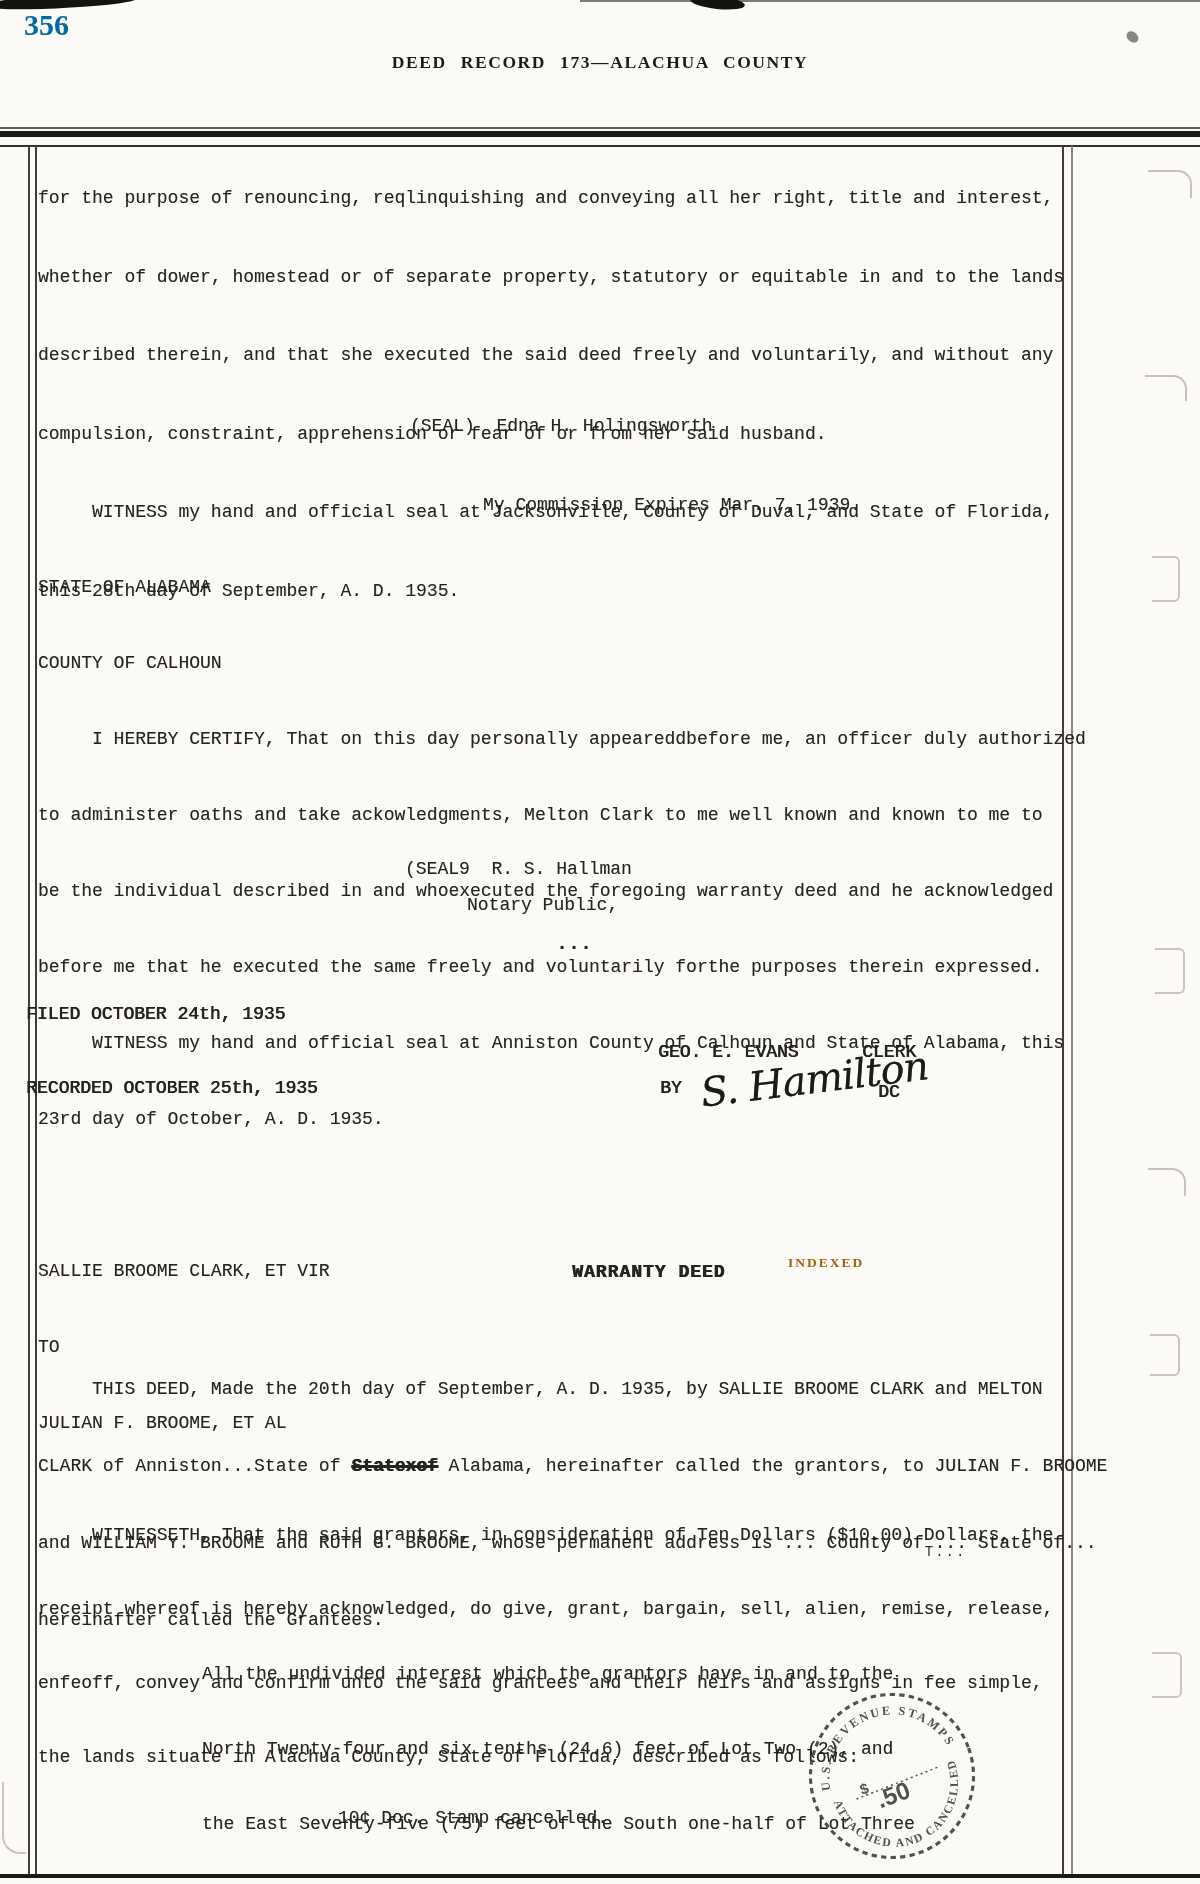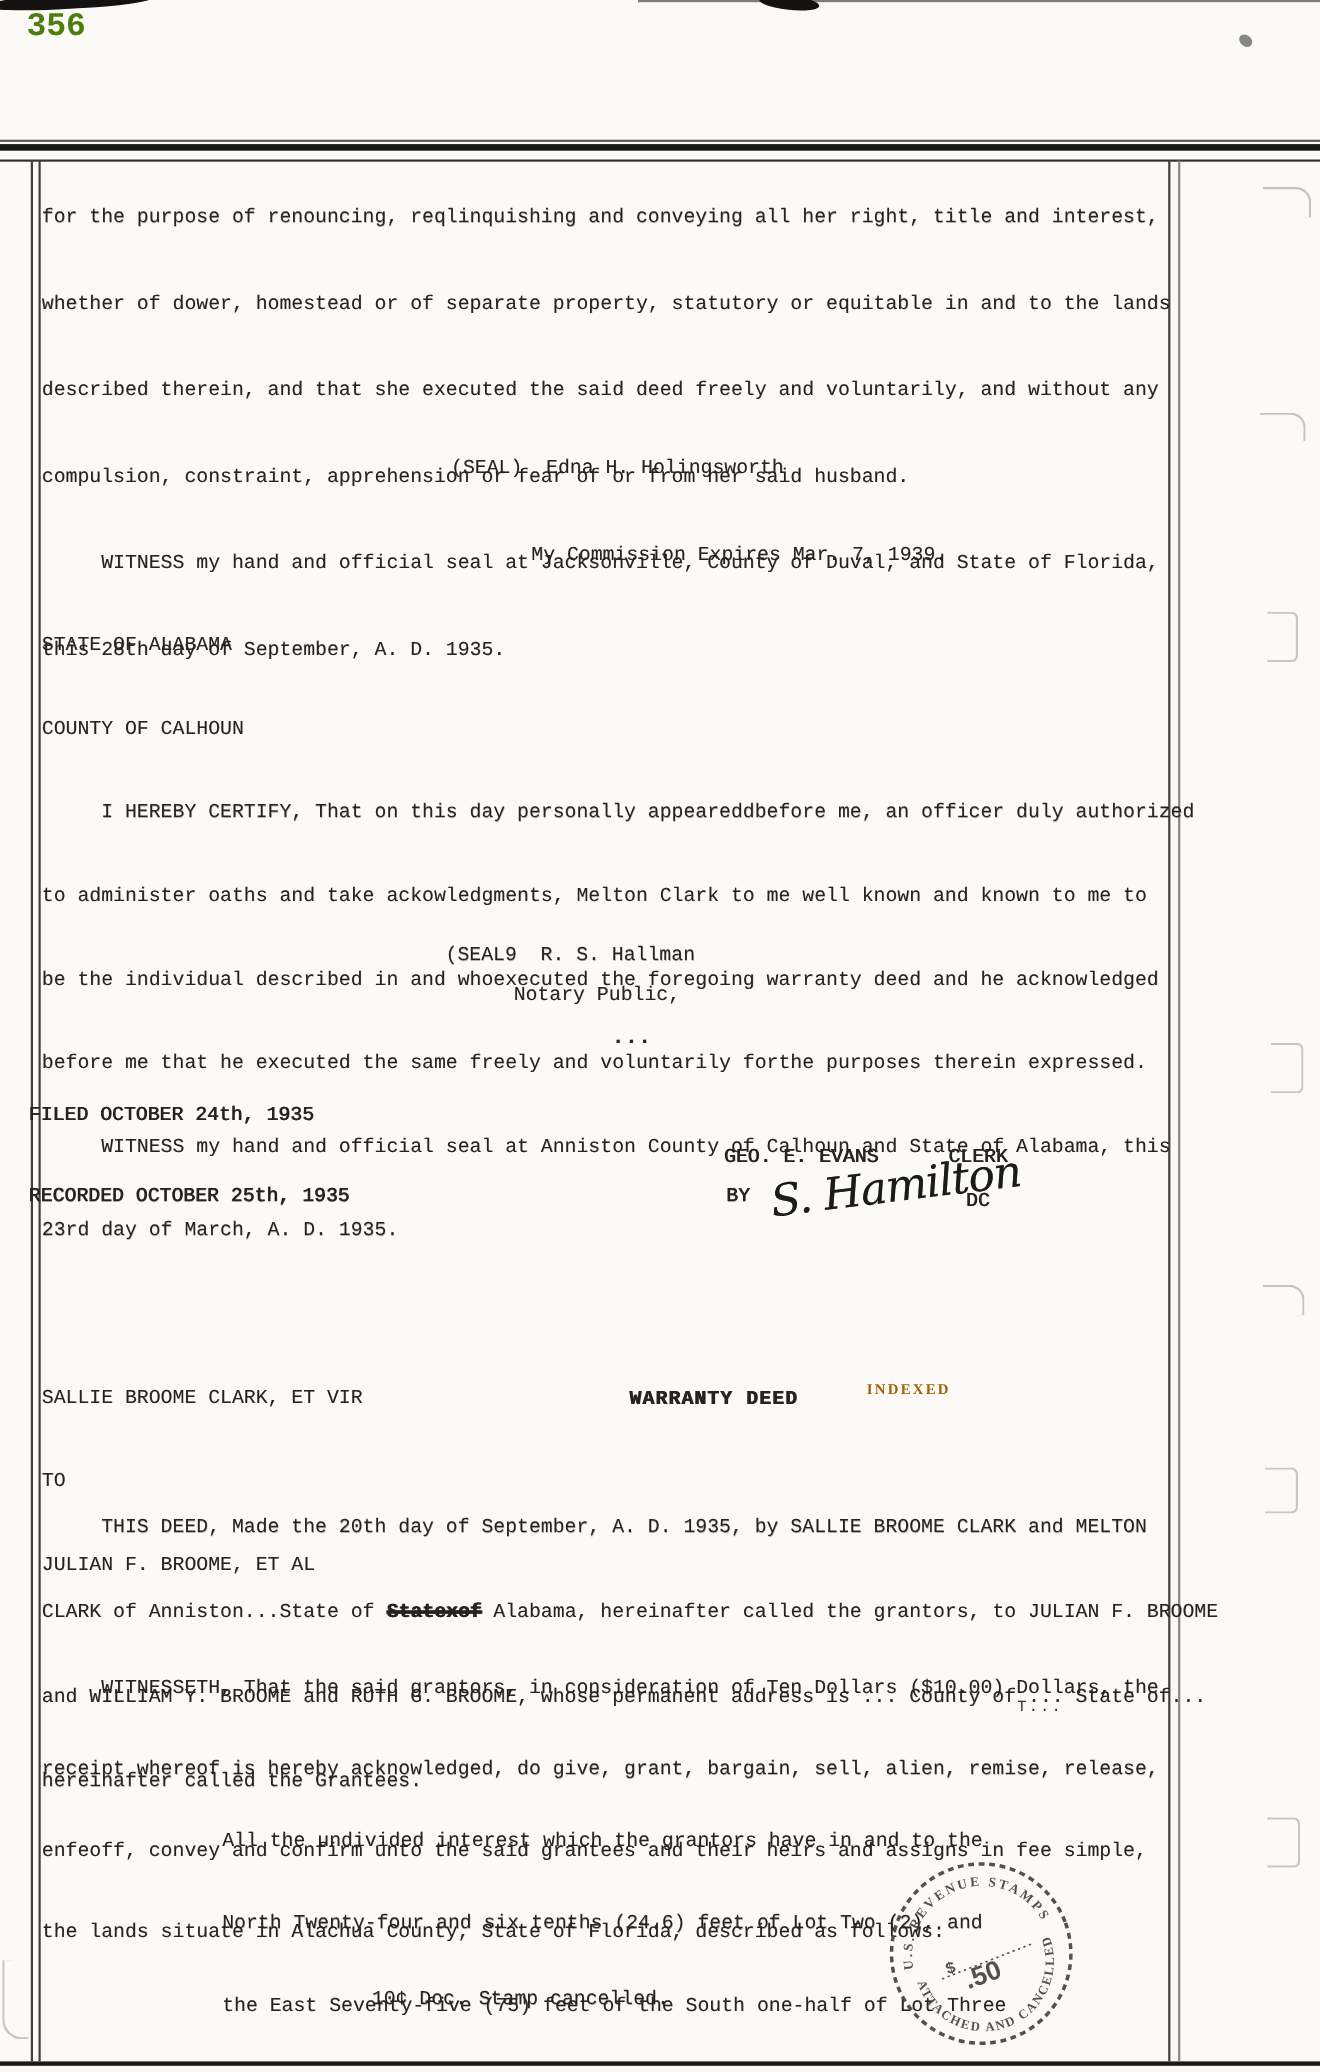--- a/index.html
+++ b/index.html
@@ -13,22 +13,22 @@
   .lh36 div{line-height:36px;}
   .lh35 div{line-height:35px;}
   .lh34 div{line-height:34px;}
   .bold{font-weight:700;}
   .smudged{text-shadow:0.7px 0 0 currentColor,0.3px 0.3px 0 rgba(45,42,38,.4);}
   .struck{font-weight:700;text-decoration:line-through;text-decoration-thickness:3px;
           text-shadow:0.8px 0 0 currentColor;}
   .ow{position:relative;display:inline-block;}
   .ow .over{position:absolute;left:1px;top:17px;font-size:14px;letter-spacing:2px;
             text-shadow:none;color:#34312d;}
-  #page-number{position:absolute;left:24px;top:8px;font-family:Liberation Mono, monospace;
-               font-size:30px;font-weight:700;color:#4d7c0f;}
+  #page-number{position:absolute;left:24px;top:8px;font-family:Liberation Serif, serif;
+               font-size:30px;font-weight:700;color:#0369a1;}
   #header-title{position:absolute;left:0;right:0;top:52px;text-align:center;
                 font-family:"Liberation Serif",serif;font-weight:700;font-size:17.5px;
                 letter-spacing:1.6px;word-spacing:8px;color:#1c1b1a;}
   
   .hline{position:absolute;left:0;width:1200px;}
   .vline{position:absolute;top:146px;height:1728px;}
   
   #clerk-signature{position:absolute;left:700px;top:1056px;font-family:"DejaVu Serif",serif;
         font-style:italic;font-size:40px;letter-spacing:-1px;color:#1b1b1b;
         transform:rotate(-7deg);text-shadow:0 0 .6px rgba(0,0,0,.6);}
@@ -50,20 +50,21 @@
 <body>
 
 <div id="page">
 
   <div class="smudge" style="left:-12px;top:-5px;width:150px;height:13px;border-radius:45%;transform:rotate(-3deg);"></div>
   <div class="smudge" style="left:690px;top:-4px;width:55px;height:13px;border-radius:50%;transform:rotate(6deg);"></div>
   <div class="smudge" style="left:580px;top:0;width:620px;height:2px;opacity:.55;"></div>
   <div class="smudge" style="left:1126px;top:32px;width:13px;height:10px;border-radius:50%;opacity:.5;transform:rotate(40deg);"></div>
 
   <div id="page-number">356</div>
+  <div id="header-title">DEED RECORD 173—ALACHUA COUNTY</div>
 
   <div class="hline" style="top:127px;height:1.5px;background:#5a5a58;"></div>
   <div class="hline" style="top:131px;height:6px;background:#191918;"></div>
   <div class="hline" style="top:145px;height:2px;background:#35332f;"></div>
 
   <div class="hline" style="top:1874px;height:3.5px;background:#191918;"></div>
 
   <div class="vline" style="left:28px;width:2px;background:#413f3b;"></div>
   <div class="vline" style="left:35px;width:2px;background:#413f3b;"></div>
   <div class="vline" style="left:1062px;width:2px;background:#413f3b;"></div>
@@ -84,21 +85,21 @@
   </div>
 
   <div class="tw lh36" style="left:38px;top:529px;">
     <div>STATE OF ALABAMA</div>
     <div>COUNTY OF CALHOUN</div>
     <div>     I HEREBY CERTIFY, That on this day personally appeareddbefore me, an officer duly authorized</div>
     <div>to administer oaths and take ackowledgments, Melton Clark to me well known and known to me to</div>
     <div>be the individual described in and whoexecuted the foregoing warranty deed and he acknowledged</div>
     <div>before me that he executed the same freely and voluntarily forthe purposes therein expressed.</div>
     <div>     WITNESS my hand and official seal at Anniston County of Calhoun and State of Alabama, this</div>
-    <div>23rd day of March, A. D. 1935.</div>
+    <div>23rd day of October, A. D. 1935.</div>
   </div>
 
   <div class="tw lh36" style="left:405px;top:811px;">
     <div>(SEAL9  R. S. Hallman</div>
   </div>
   <div class="tw lh36" style="left:467px;top:847px;">
     <div>Notary Public,</div>
   </div>
   <div class="tw lh36 bold" style="left:556px;top:880px;font-size:20px;">
     <div>...</div>

